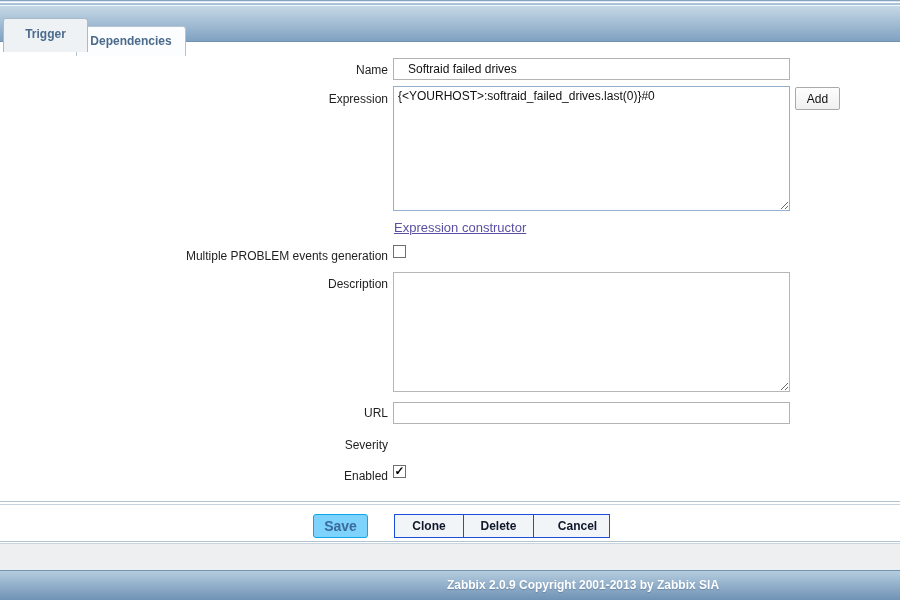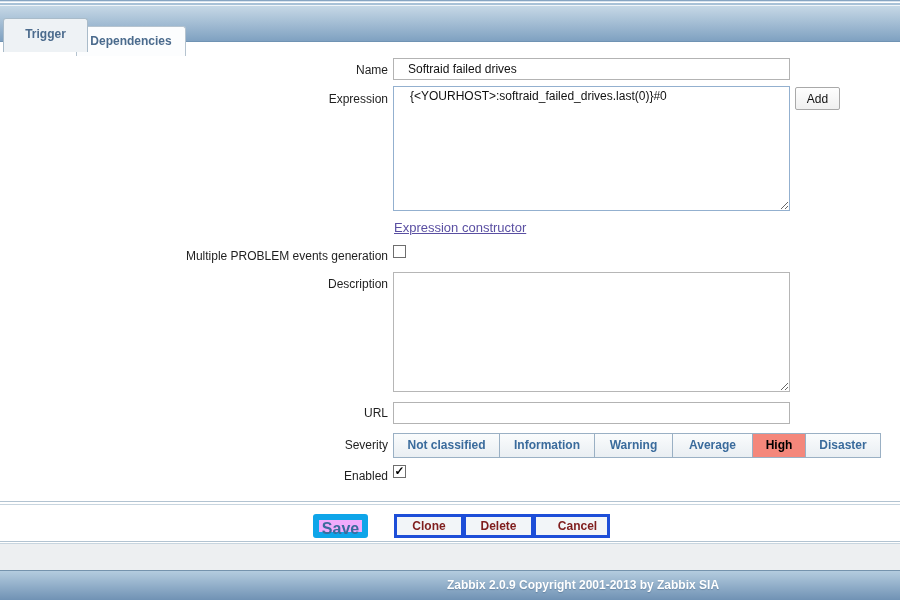--- a/index.html
+++ b/index.html
@@ -25,21 +25,21 @@
     border-radius:3px 3px 0 0; z-index:2;margin-top:8px; }
 
   
   .flabel { position:absolute; right:512px; font-size:12px; color:#1f1f1f;
     white-space:nowrap; line-height:15px; }
 
   input[type=text] { position:absolute; left:393px; width:397px; height:22px;
     border:1px solid #b3b3b3; font-family:"Liberation Sans",sans-serif;
     font-size:12px; padding:2px 14px; color:#111; background:#fff; outline:none; }
   textarea { position:absolute; left:393px; width:397px;
-    font-family:"Liberation Sans",sans-serif; font-size:12px; padding:2px 16px;
+    font-family:"Liberation Sans",sans-serif; font-size:12px; padding:2px 4px;
     color:#111; background:#fff; outline:none; }
   .ta-expression { top:86px; height:125px; border:1px solid #93b0cf; }
   .ta-description { top:272px; height:120px; border:1px solid #b6b6b6; }
 
   .addbtn { position:absolute; left:795px; top:87px; width:45px; height:23px;
     background:linear-gradient(#fefefe,#f0f0f0); border:1px solid #a9a9a9;
     border-radius:2px; font-family:"Liberation Sans",sans-serif; font-size:12px;
     color:#111; cursor:pointer; }
 
   .linkpurple { position:absolute; left:394px; top:220px; font-size:13px;
@@ -59,26 +59,26 @@
     background:linear-gradient(#fafcfd,#e9eef2); }
   .sevbtn:last-child { border-right:none; }
   .sevbtn.selected { background:#f4877b; color:#000; }
   .sev0 { width:106px; } .sev1 { width:95px; } .sev2 { width:78px; }
   .sev3 { width:80px; } .sev4 { width:53px; } .sev5 { width:74px; }
 
   .hline { position:absolute; left:0; width:900px; height:1px; }
 
   
   .savebtn { position:absolute; left:313px; top:514px; width:55px; height:24px;
-    background:#f0abfc; border:6px solid #0ea5e9; border-radius:3px;
-    font-family:"Liberation Sans",sans-serif; font-size:16px; font-weight:bold;
+    background:#7dd3fc; border:1px solid #0ea5e9; border-radius:3px;
+    font-family:"Liberation Sans",sans-serif; font-size:14px; font-weight:bold;
     color:#3a6b9c; cursor:pointer; }
   .grpbtn { position:absolute; top:514px; height:24px; background:#f2f5f8;
-    border:3px solid #1d4ed8; font-family:"Liberation Sans",sans-serif;
-    font-size:12px; font-weight:bold; color:#7f1d1d; cursor:pointer; }
+    border:1px solid #1d4ed8; font-family:"Liberation Sans",sans-serif;
+    font-size:12px; font-weight:bold; color:#0f172a; cursor:pointer; }
   .btn-clone { left:394px; width:70px; }
   .btn-delete { left:463px; width:71px; }
   .btn-cancel { left:533px; width:77px;padding-left:12px; }
 
   .lightstrip { position:absolute; left:0; top:544px; width:900px; height:26px;
     background:#edeff1; }
 
   .footerbar { position:absolute; left:0; top:570px; width:900px; height:30px;
     background:linear-gradient(#b4ccdf, #7092b4); border-top:1px solid #7593ad; }
   .footertext { width:900px; padding-left:266px; text-align:center;
@@ -111,28 +111,20 @@
   <button class="addbtn">Add</button>
 
   <a class="linkpurple">Expression constructor</a>
 
   <div class="cbox cb-multiple"></div>
 
   <textarea class="ta-description" style=""></textarea>
 
   <input type="text" style="top: 402px;" value="">
 
-  <div class="sevgroup">
-    <div class="sevbtn sev0">Not classified</div>
-    <div class="sevbtn sev1">Information</div>
-    <div class="sevbtn sev2">Warning</div>
-    <div class="sevbtn sev3">Average</div>
-    <div class="sevbtn sev4 selected">High</div>
-    <div class="sevbtn sev5">Disaster</div>
-  </div>
 
   <div class="cbox cb-enabled">
     <span>✓</span>
   </div>
 
   <div class="hline" style="top:501px; background:#b2c3d1;"></div>
   <div class="hline" style="top:504px; background:#c8d5df;"></div>
 
   <button class="savebtn">Save</button>
   <button class="grpbtn btn-clone">Clone</button>

